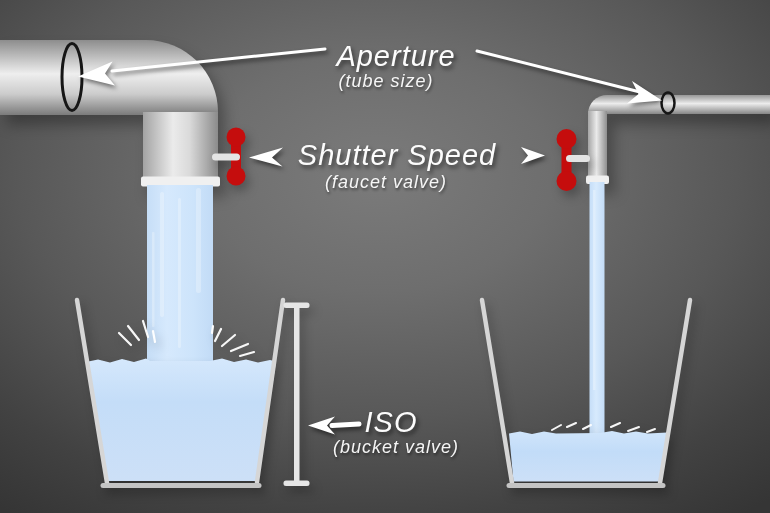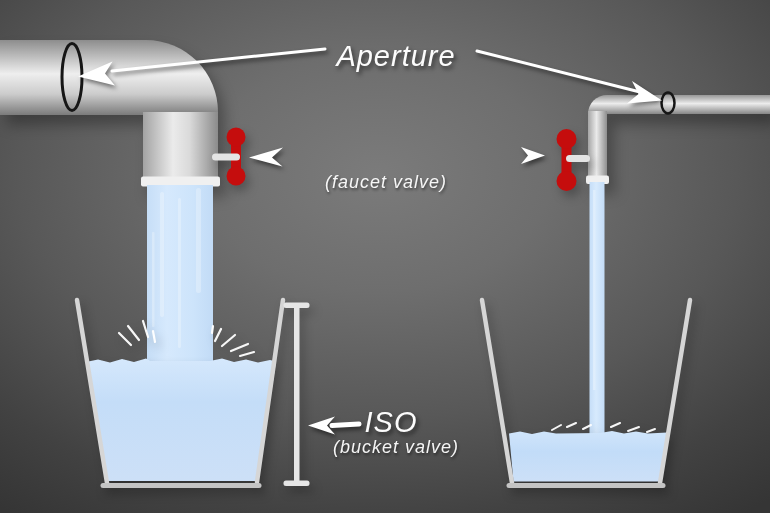--- a/index.html
+++ b/index.html
@@ -175,19 +175,21 @@
       <polygon points="78,76.5 112.5,61.5 105,73.5 115,85.5"></polygon>
       <polygon points="662,100.5 632,81 638.5,94 627,103.5"></polygon>
       <polygon points="249,157.5 283,147.5 272,157.5 282.5,166.5"></polygon>
       <polygon points="545,155.5 521,147 528,155.5 521,164"></polygon>
       <polygon points="308,425.5 335,416.5 327,425.5 335,434.5"></polygon>
     </g>
   </g>
 </svg>
 
 <div class="lbl title" style="left:396px;top:40px;">Aperture</div>
+<div class="lbl sub" style="left:386px;top:71px;">(tube size)</div>
 
+<div class="lbl title" style="left:397px;top:139px;">Shutter Speed</div>
 <div class="lbl sub" style="left:386px;top:172px;">(faucet valve)</div>
 
 <div class="lbl title" style="left:391px;top:406px;">ISO</div>
 <div class="lbl sub" style="left:396px;top:437px;">(bucket valve)</div>
 
 </div>
 
 </body></html>

